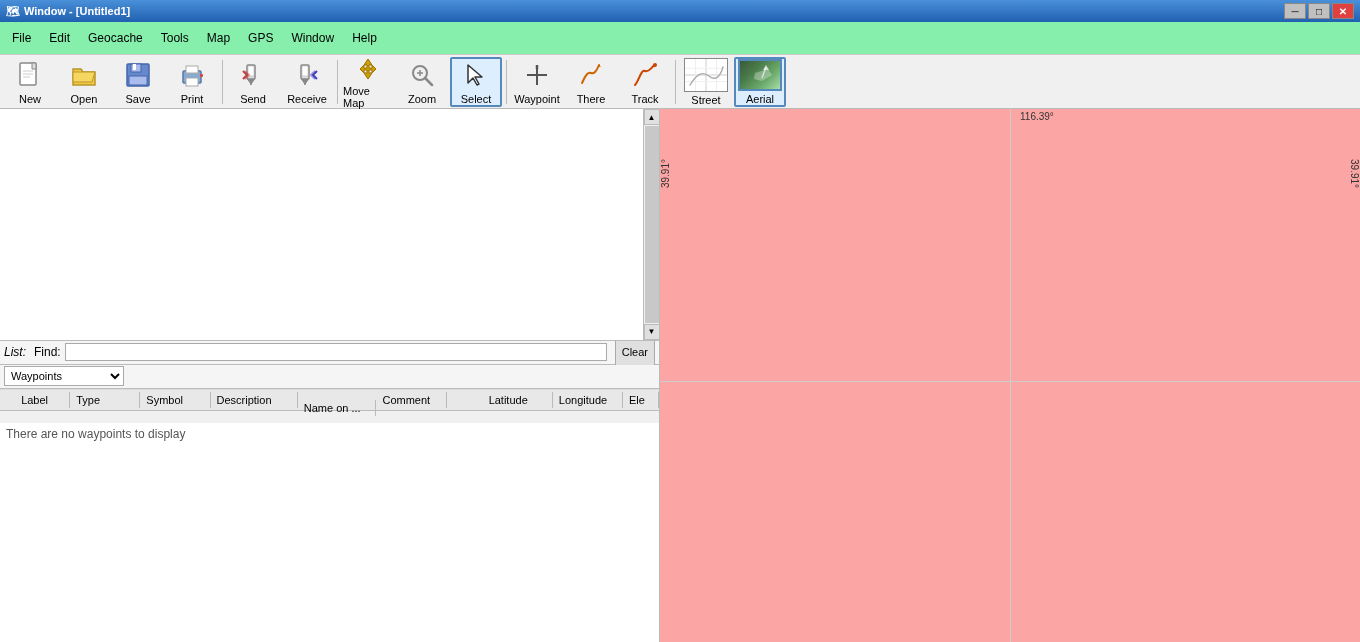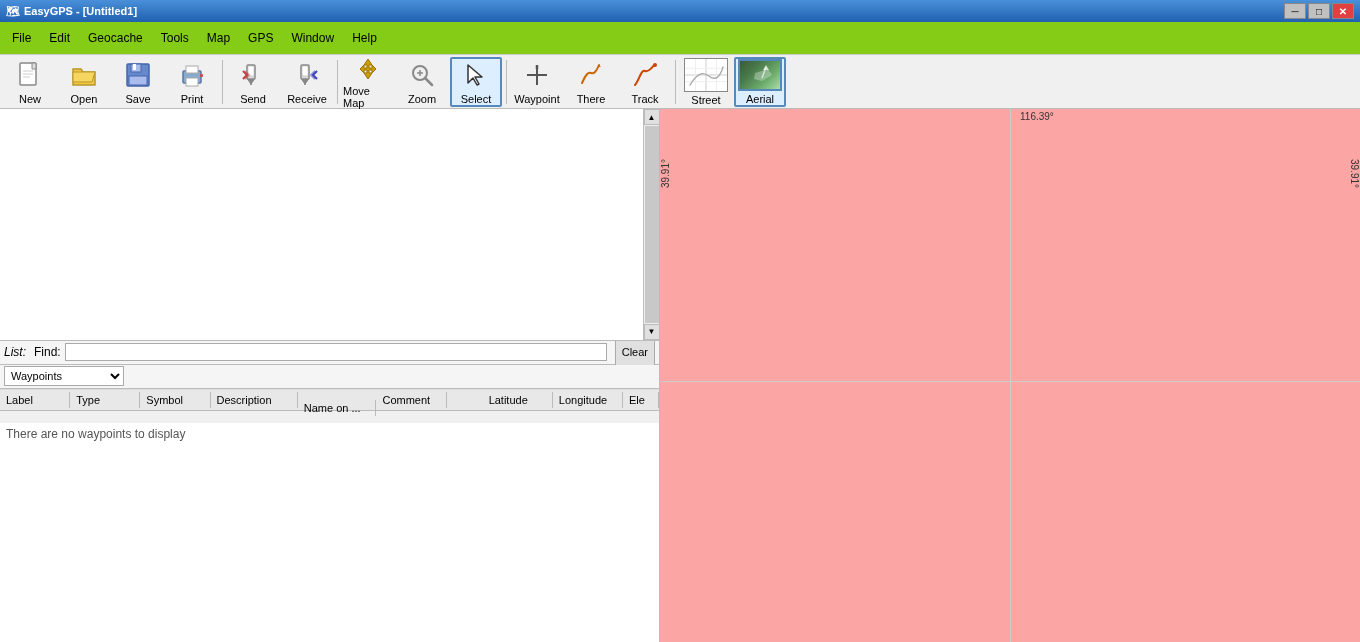--- a/index.html
+++ b/index.html
@@ -32,21 +32,21 @@
       background: #c0c0c0;
       border: 1px solid #888;
       display: flex; align-items: center; justify-content: center;
       font-size: 10px; color: #000; cursor: pointer;
     }
     .title-btn.close-btn { background: #e04040; color: white; }
 
     
     #menubar {
       height: 22px;
-      background: #84cc16;
+      background: #86efac;
       display: flex;
       align-items: center;
       border-bottom: 1px solid #ccc;
       padding: 16px 4px;
       gap: 2px;
     }
     .menu-item {
       padding: 2px 8px;
       font-size: 12px;
       cursor: pointer;
@@ -201,21 +201,21 @@
       align-items: center;
       font-size: 11px;
       border-top: 1px solid #ddd;
     }
     .col-header {
       padding: 2px 6px;
       border-right: 1px solid #bbb;
       white-space: nowrap;
       overflow: hidden;
     }
-    .col-label { width: 80px; }
+    .col-label { width: 80px; text-align: center; }
     .col-type { width: 80px; }
     .col-symbol { width: 80px; }
     .col-description { width: 100px; }
     .col-name-on { width: 90px; margin-top: 16px; }
     .col-comment { width: 80px; }
     .col-latitude { width: 80px; margin-left: 36px; }
     .col-longitude { width: 80px; }
     .col-ele { width: 40px; }
 
     #table-body {
@@ -274,21 +274,21 @@
       width: 1px;
       background: #ccc;
     }
   </style>
 </head>
 <body>
 
 <div id="titlebar">
   <div id="titlebar-left">
     <span>🗺</span>
-    <span>EasyGPS - [Untitled1]</span>
+    <span>Window - [Untitled1]</span>
   </div>
   <div id="titlebar-right">
     <div class="title-btn">─</div>
     <div class="title-btn">□</div>
     <div class="title-btn close-btn">✕</div>
   </div>
 </div>
 
 <div id="menubar">
   <div class="menu-item">File</div>

